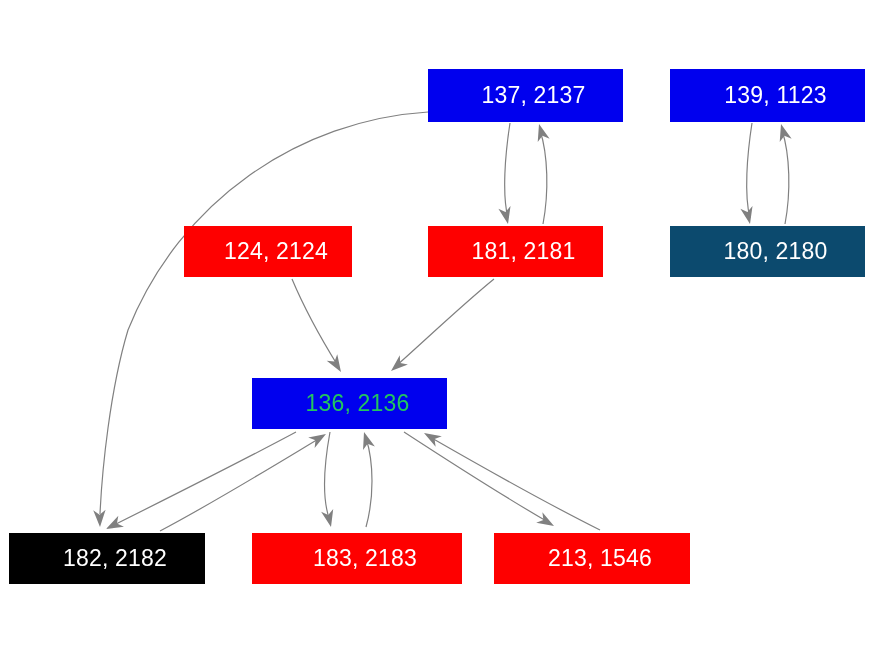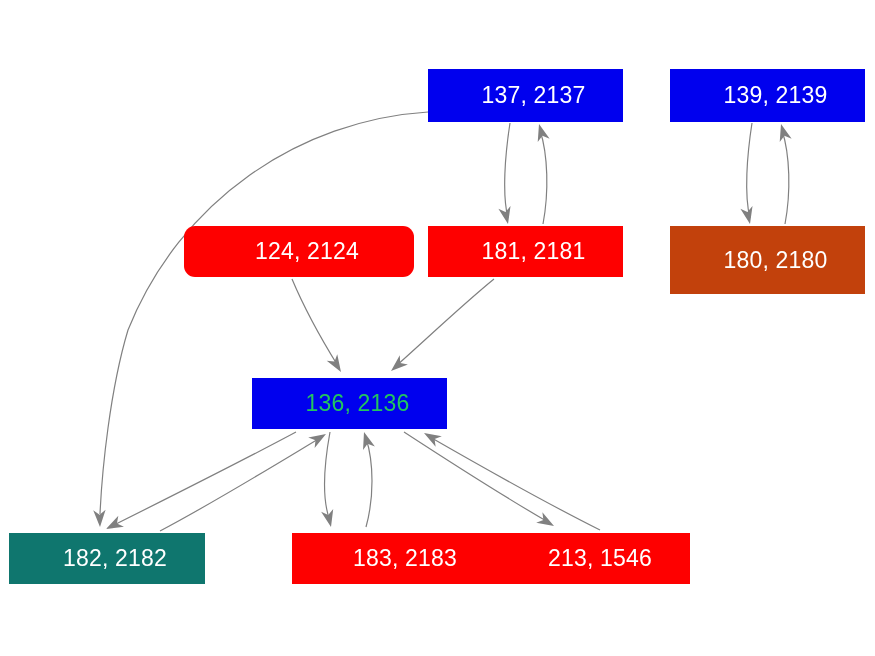--- a/index.html
+++ b/index.html
@@ -79,38 +79,38 @@
       <polygon points="0,0 -17,-6.2 -12.24,0 -17,6.2" fill="#808080" transform="translate(554,526) rotate(30)"></polygon>
       <path d="M 600,530 C 540,500 470,460 430,437" fill="none" stroke="#808080" stroke-width="1.2"></path>
       <polygon points="0,0 -17,-6.2 -12.24,0 -17,6.2" fill="#808080" transform="translate(424,433) rotate(-150)"></polygon>
     </svg>
 
   <div id="node-layer">
       <div class="node" style="left: 428px; top: 69px; width: 195px; height: 53px; background: rgb(0, 0, 238); color: rgb(255, 255, 255);">
         <span class="node-label">137, 2137</span>
       </div>
       <div class="node" style="left: 670px; top: 69px; width: 195px; height: 53px; background: rgb(0, 0, 238); color: rgb(255, 255, 255);">
-        <span class="node-label">139, 2139</span>
+        <span class="node-label">139, 1123</span>
       </div>
-      <div class="node" style="left: 184px; top: 226px; width: 230px; height: 51px; background: rgb(254, 0, 0); color: rgb(255, 255, 255); border-radius: 11px;">
+      <div class="node" style="left: 184px; top: 226px; width: 168px; height: 51px; background: rgb(254, 0, 0); color: rgb(255, 255, 255);">
         <span class="node-label">124, 2124</span>
       </div>
-      <div class="node" style="left: 428px; top: 226px; width: 195px; height: 51px; background: rgb(254, 0, 0); color: rgb(255, 255, 255);">
+      <div class="node" style="left: 428px; top: 226px; width: 175px; height: 51px; background: rgb(254, 0, 0); color: rgb(255, 255, 255);">
         <span class="node-label">181, 2181</span>
       </div>
-      <div class="node" style="left: 670px; top: 226px; width: 195px; height: 68px; background: #c2410c; color: rgb(255, 255, 255);">
+      <div class="node" style="left: 670px; top: 226px; width: 195px; height: 51px; background: #0c4a6e; color: rgb(255, 255, 255);">
         <span class="node-label">180, 2180</span>
       </div>
       <div class="node" style="left: 252px; top: 378px; width: 195px; height: 51px; background: rgb(0, 0, 238); color: #22c55e;">
         <span class="node-label">136, 2136</span>
       </div>
-      <div class="node" style="left: 9px; top: 533px; width: 196px; height: 51px; background: #0f766e; color: rgb(255, 255, 255);">
+      <div class="node" style="left: 9px; top: 533px; width: 196px; height: 51px; background: #000000; color: rgb(255, 255, 255);">
         <span class="node-label">182, 2182</span>
       </div>
-      <div class="node" style="left: 252px; top: 533px; width: 210px; height: 51px; background: rgb(254, 0, 0); color: rgb(255, 255, 255); margin-left: 40px;">
+      <div class="node" style="left: 252px; top: 533px; width: 210px; height: 51px; background: rgb(254, 0, 0); color: rgb(255, 255, 255);">
         <span class="node-label">183, 2183</span>
       </div>
       <div class="node" style="left: 494px; top: 533px; width: 196px; height: 51px; background: rgb(254, 0, 0); color: rgb(255, 255, 255);">
         <span class="node-label">213, 1546</span>
       </div>
     </div>
 
 </div>
 
 </body></html>

